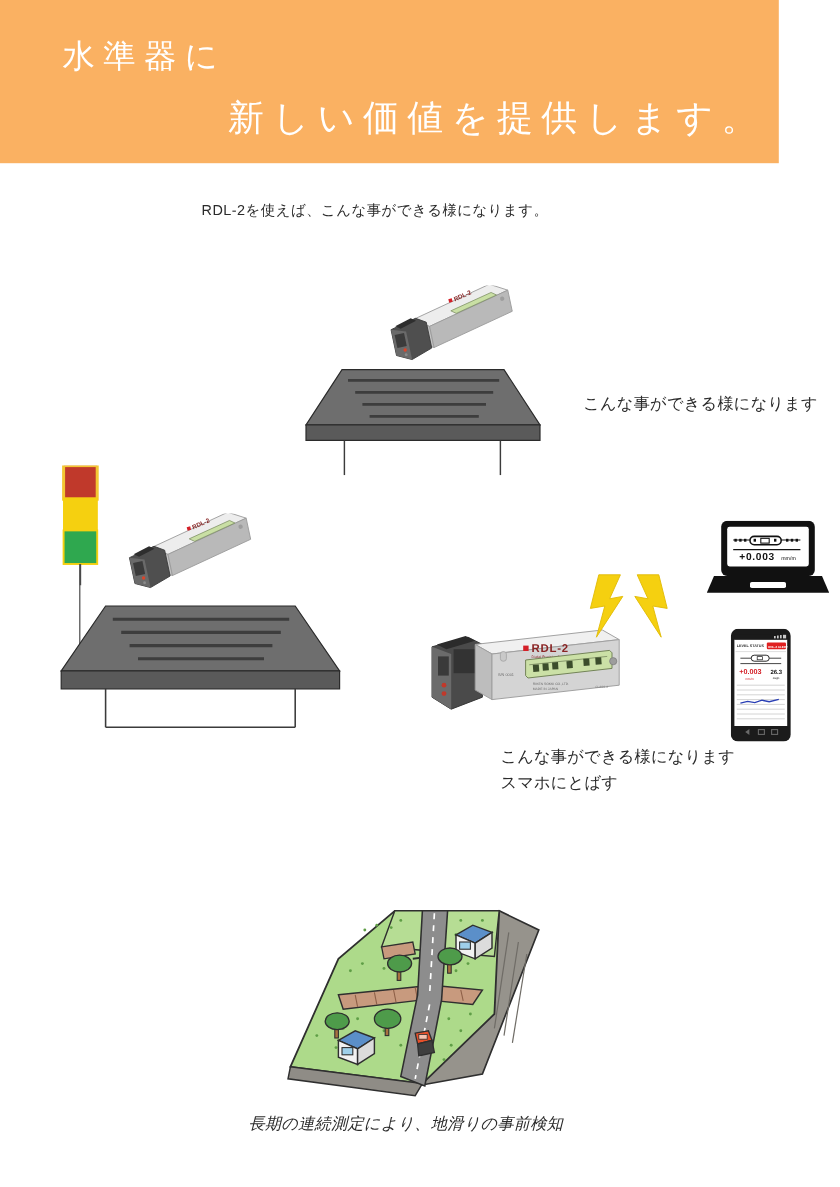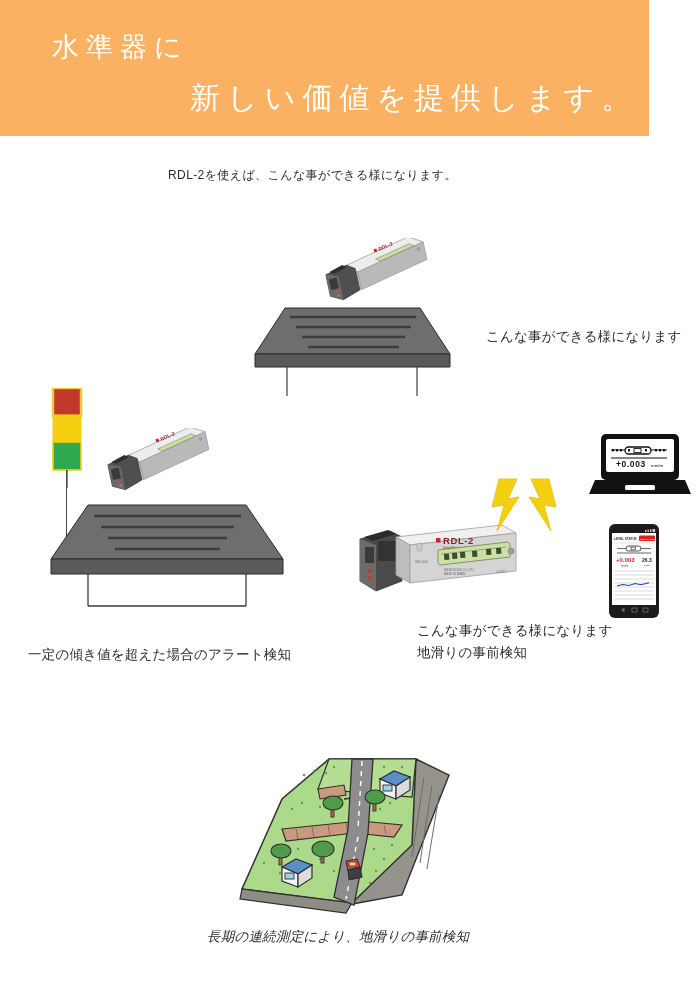--- a/index.html
+++ b/index.html
@@ -165,21 +165,20 @@
       <line x1="77" y1="46" x2="182" y2="46" stroke="#3d3d3d" stroke-width="2.6"></line>
       <polygon points="13,56 245,56 245,71 13,71" fill="#5a5a5a" stroke="#2b2b2b" stroke-width="1"></polygon>
       <line x1="50" y1="71" x2="50" y2="103" stroke="#3b3b3b" stroke-width="1.3"></line>
       <line x1="208" y1="71" x2="208" y2="103" stroke="#3b3b3b" stroke-width="1.3"></line>
       <line x1="50" y1="103" x2="208" y2="103" stroke="#3b3b3b" stroke-width="1.3"></line>
     </svg>
   </div>
 
   <div class="caption cap-left">
     <br>
-    <span>一定の傾き値を超えた場合のアラート検知</span>
   </div>
 
   <div class="device" style="left:356px;top:521px;width:170px;height:78px;">
     <svg width="170" height="78" viewBox="0 0 170 78">
 
       <polygon points="4,18 34,10 46,16 46,60 20,70 4,60" fill="#4a4a4a" stroke="#333" stroke-width="0.8"></polygon>
       <polygon points="4,18 20,24 20,70 4,60" fill="#6b6b6b"></polygon>
       <polygon points="8,16 32,9 40,13 16,20" fill="#2b2b2b"></polygon>
       <rect x="9" y="26" width="9" height="16" fill="#3a3a3a"></rect>
       <rect x="22" y="20" width="18" height="20" fill="#2f2f2f" opacity=".85"></rect>
@@ -296,21 +295,21 @@
       <g fill="#6a6a6a">
         <polygon points="12,86 15.5,83.4 15.5,88.6"></polygon>
         <rect x="23" y="84" width="5" height="4" fill="none" stroke="#6a6a6a" stroke-width="0.9"></rect>
         <rect x="34" y="84" width="5" height="4" fill="none" stroke="#6a6a6a" stroke-width="0.9"></rect>
       </g>
     </svg>
   </div>
 
   <div class="caption cap-mid">
     <span>こんな事ができる様になります</span><br>
-    <span>地滑りの事前検知</span>
+    <span>スマホにとばす</span>
   </div>
 
   <div class="landslide">
     <svg width="250" height="178" viewBox="0 0 250 178">
 
       <polygon points="182,22 215,38 168,158 113,168" fill="#96938c" stroke="#2f2f2f" stroke-width="1.4"></polygon>
       <g stroke="#6f6c66" stroke-width="1">
         <line x1="190" y1="40" x2="178" y2="120"></line>
         <line x1="198" y1="48" x2="186" y2="126"></line>
         <line x1="205" y1="58" x2="193" y2="132"></line>

